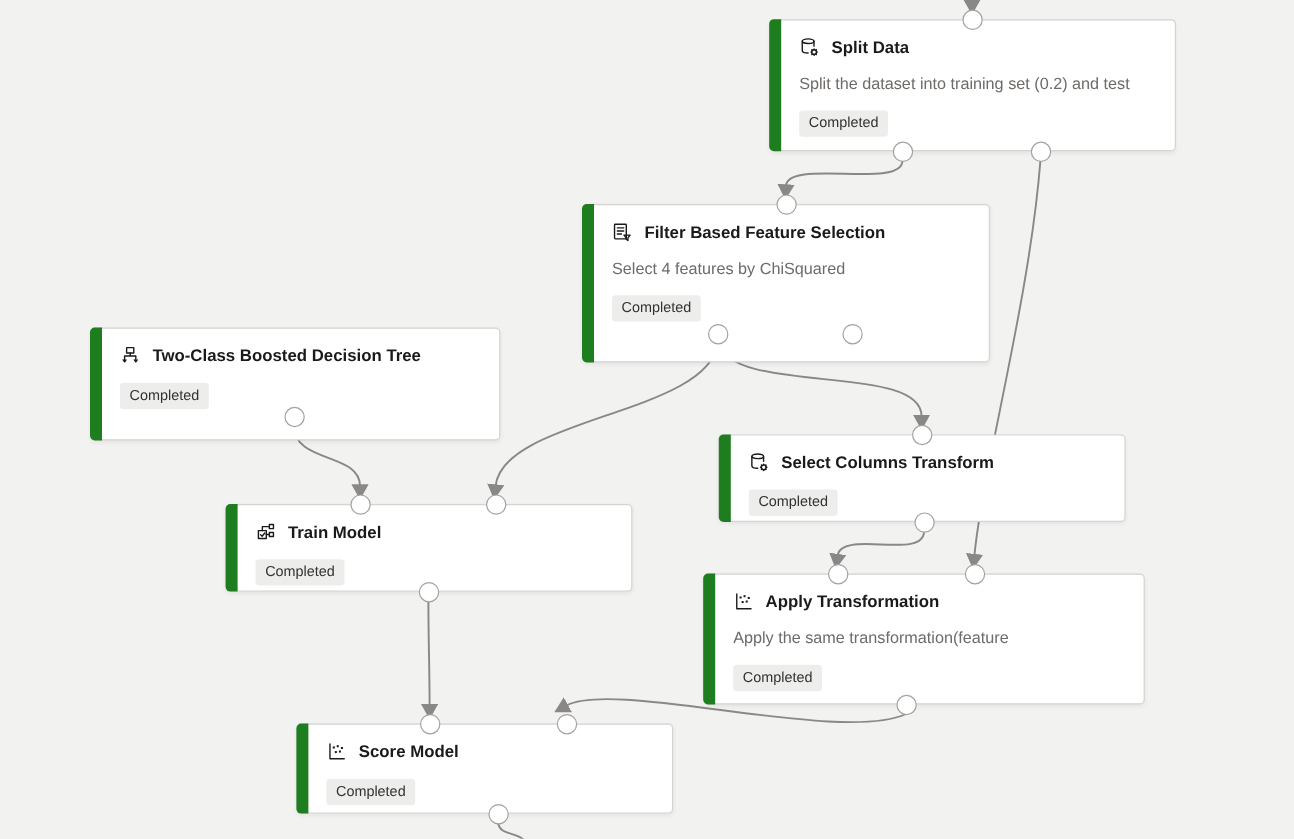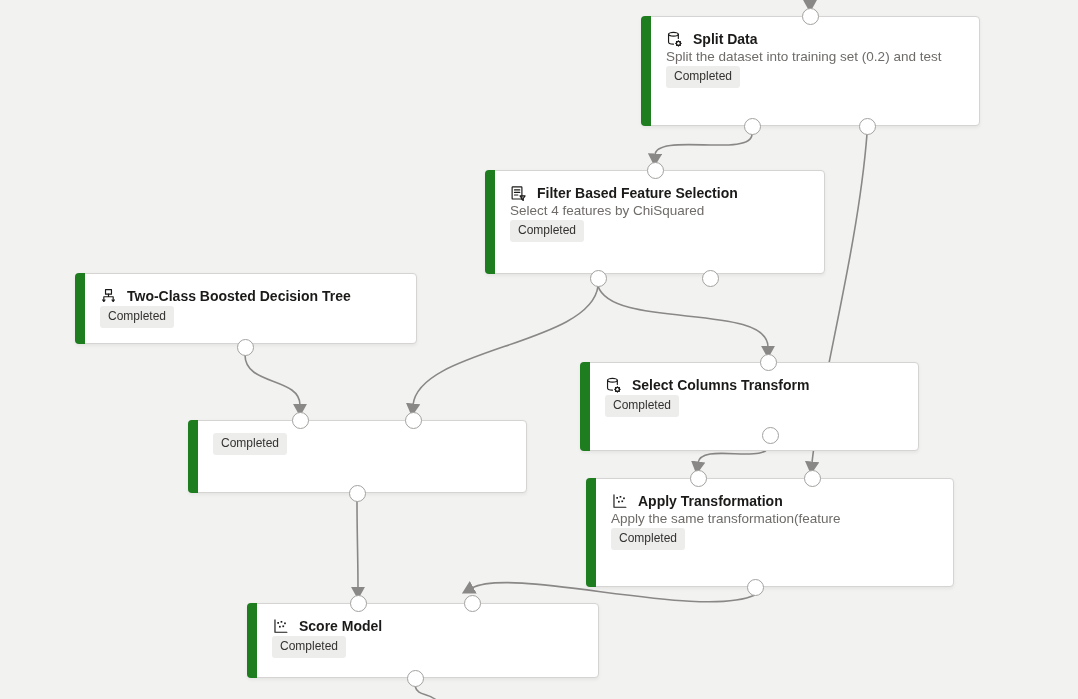--- a/index.html
+++ b/index.html
@@ -18,21 +18,21 @@
   body{font-family:"Liberation Sans","DejaVu Sans",sans-serif;background:var(--bg);}
   .canvas{
     position:relative;width:1078px;height:699px;overflow:hidden;background:var(--bg);
   }
   .edges-layer{position:absolute;left:0;top:0;z-index:1;}
   .edges-layer path.edge{stroke:var(--edge);stroke-width:1.6;fill:none;}
   .node{
     position:absolute;z-index:2;background:var(--node-bg);
     border:1px solid var(--node-border);border-radius:4px;
     box-shadow:0 1.6px 3.6px rgba(0,0,0,.055);
-    display:flex;flex-direction:column;
+    display:flex;flex-direction:column;gap:13px;
     padding:12px 16px 0 24px;
   }
   .node .statusbar{
     position:absolute;left:-1px;top:-1px;bottom:-1px;width:10px;
     background:var(--green);border-radius:4px 0 0 4px;
   }
   .node .titlerow{display:flex;align-items:center;gap:10px;height:20px;}
   .node .titlerow .icon{width:17px;height:17px;flex:0 0 17px;display:inline-block;}
   .node .titlerow .icon svg{width:17px;height:17px;display:block;}
   .node .titlerow .icon svg *{fill:none;stroke:#1b1a19;stroke-width:1.1;stroke-linecap:round;stroke-linejoin:round;}
@@ -81,62 +81,74 @@
           </svg>
         </span>
         <span class="title">Split Data</span>
       </div>
       <div class="desc">Split the dataset into training set (0.2) and test</div>
       <span class="badge">Completed</span>
     </div>
     <div class="port" style="left: 801.5px; top: 7.5px;"></div>
     <div class="port" style="left: 743.5px; top: 117.5px;"></div>
     <div class="port" style="left: 858.5px; top: 117.5px;"></div>
-    <div class="node" style="left: 485px; top: 170px; width: 340px; height: 104px;">
+    <div class="node" style="left: 485px; top: 170px; width: 340px; height: 132px;">
       <div class="statusbar"></div>
       <div class="titlerow">
         <span class="icon">
           <svg viewBox="0 0 16 16">
             <rect x="2" y="1.8" width="9.2" height="11.4" rx="0.6"></rect>
             <path d="M4.2,4.6 H9.2 M4.2,7 H9.2 M4.2,9.4 H7.4"></path>
             <path d="M9.4,10.3 H14.2 L12.5,12.5 V14.5 L11.1,13.5 V12.5 Z"></path>
           </svg>
         </span>
         <span class="title">Filter Based Feature Selection</span>
       </div>
       <div class="desc">Select 4 features by ChiSquared</div>
       <span class="badge">Completed</span>
     </div>
     <div class="port" style="left: 646.5px; top: 161.5px;"></div>
     <div class="port" style="left: 589.5px; top: 269.5px;"></div>
     <div class="port" style="left: 701.5px; top: 269.5px;"></div>
-    <div class="node" style="left: 75px; top: 273px; width: 342px; height: 71px;">
+    <div class="node" style="left: 75px; top: 273px; width: 342px; height: 94px;">
       <div class="statusbar"></div>
       <div class="titlerow">
         <span class="icon">
           <svg viewBox="0 0 16 16">
             <rect x="5.2" y="1.6" width="5.6" height="4.2"></rect>
             <path d="M8,5.8 V8.2 M3.6,8.2 H12.4 M3.6,8.2 V12.4 M12.4,8.2 V12.4"></path>
             <path d="M2.5,11.2 L3.6,12.7 L4.7,11.2"></path>
             <path d="M11.3,11.2 L12.4,12.7 L13.5,11.2"></path>
           </svg>
         </span>
         <span class="title">Two-Class Boosted Decision Tree</span>
       </div>
       <span class="badge">Completed</span>
     </div>
     <div class="port" style="left: 236.5px; top: 338.5px;"></div>
     <div class="node" style="left: 188px; top: 420px; width: 339px; height: 73px;">
       <div class="statusbar"></div>
+      <div class="titlerow">
+        <span class="icon">
+          <svg viewBox="0 0 16 16">
+            <rect x="2.2" y="6.8" width="6.2" height="6.2"></rect>
+            <path d="M3.8,9.9 L5.1,11.2 L7.2,8.6"></path>
+            <rect x="10.8" y="2" width="3.2" height="3.2"></rect>
+            <rect x="10.8" y="8.2" width="3.2" height="3.2"></rect>
+            <path d="M5.3,6.8 V3.6 H10.8 M8.4,9.8 H10.8"></path>
+          </svg>
+        </span>
+        <span class="title">Train Model</span>
+      </div>
       <span class="badge">Completed</span>
     </div>
     <div class="port" style="left: 291.5px; top: 411.5px;"></div>
     <div class="port" style="left: 404.5px; top: 411.5px;"></div>
     <div class="port" style="left: 348.5px; top: 484.5px;"></div>
-    <div class="node" style="left: 580px; top: 362px; width: 339px; height: 89px;">
+    <div class="node" style="left: 599px; top: 362px; width: 339px; height: 73px;">
       <div class="statusbar"></div>
       <div class="titlerow">
         <span class="icon">
           <svg viewBox="0 0 16 16">
             <ellipse cx="7" cy="3.1" rx="4.6" ry="1.8"></ellipse>
             <path d="M2.4,3.1 V10.4 C2.4,11.5 4.4,12.4 7,12.4 M11.6,3.1 V7"></path>
             <circle cx="11.7" cy="11.7" r="1.9"></circle>
             <path d="M11.7,9.2 V9.9 M11.7,13.5 V14.2 M9.2,11.7 H9.9 M13.5,11.7 H14.2 M9.9,9.9 L10.4,10.4 M13,13 L13.5,13.5 M13.5,9.9 L13,10.4 M10.4,13 L9.9,13.5"></path>
           </svg>
         </span>
@@ -160,21 +172,21 @@
           </svg>
         </span>
         <span class="title">Apply Transformation</span>
       </div>
       <div class="desc">Apply the same transformation(feature</div>
       <span class="badge">Completed</span>
     </div>
     <div class="port" style="left: 689.5px; top: 469.5px;"></div>
     <div class="port" style="left: 803.5px; top: 469.5px;"></div>
     <div class="port" style="left: 746.5px; top: 578.5px;"></div>
-    <div class="node" style="left: 247px; top: 603px; width: 352px; height: 75px;">
+    <div class="node" style="left: 247px; top: 603px; width: 314px; height: 75px;">
       <div class="statusbar"></div>
       <div class="titlerow">
         <span class="icon">
           <svg viewBox="0 0 16 16">
             <path d="M2.8,1.8 V13.4 H14"></path>
             <rect class="dot" x="5" y="3.8" width="1.6" height="1.6"></rect>
             <rect class="dot" x="8.1" y="2.8" width="1.6" height="1.6"></rect>
             <rect class="dot" x="11.4" y="4.2" width="1.6" height="1.6"></rect>
             <rect class="dot" x="6.6" y="7.4" width="1.6" height="1.6"></rect>
             <rect class="dot" x="9.8" y="7" width="1.6" height="1.6"></rect>

